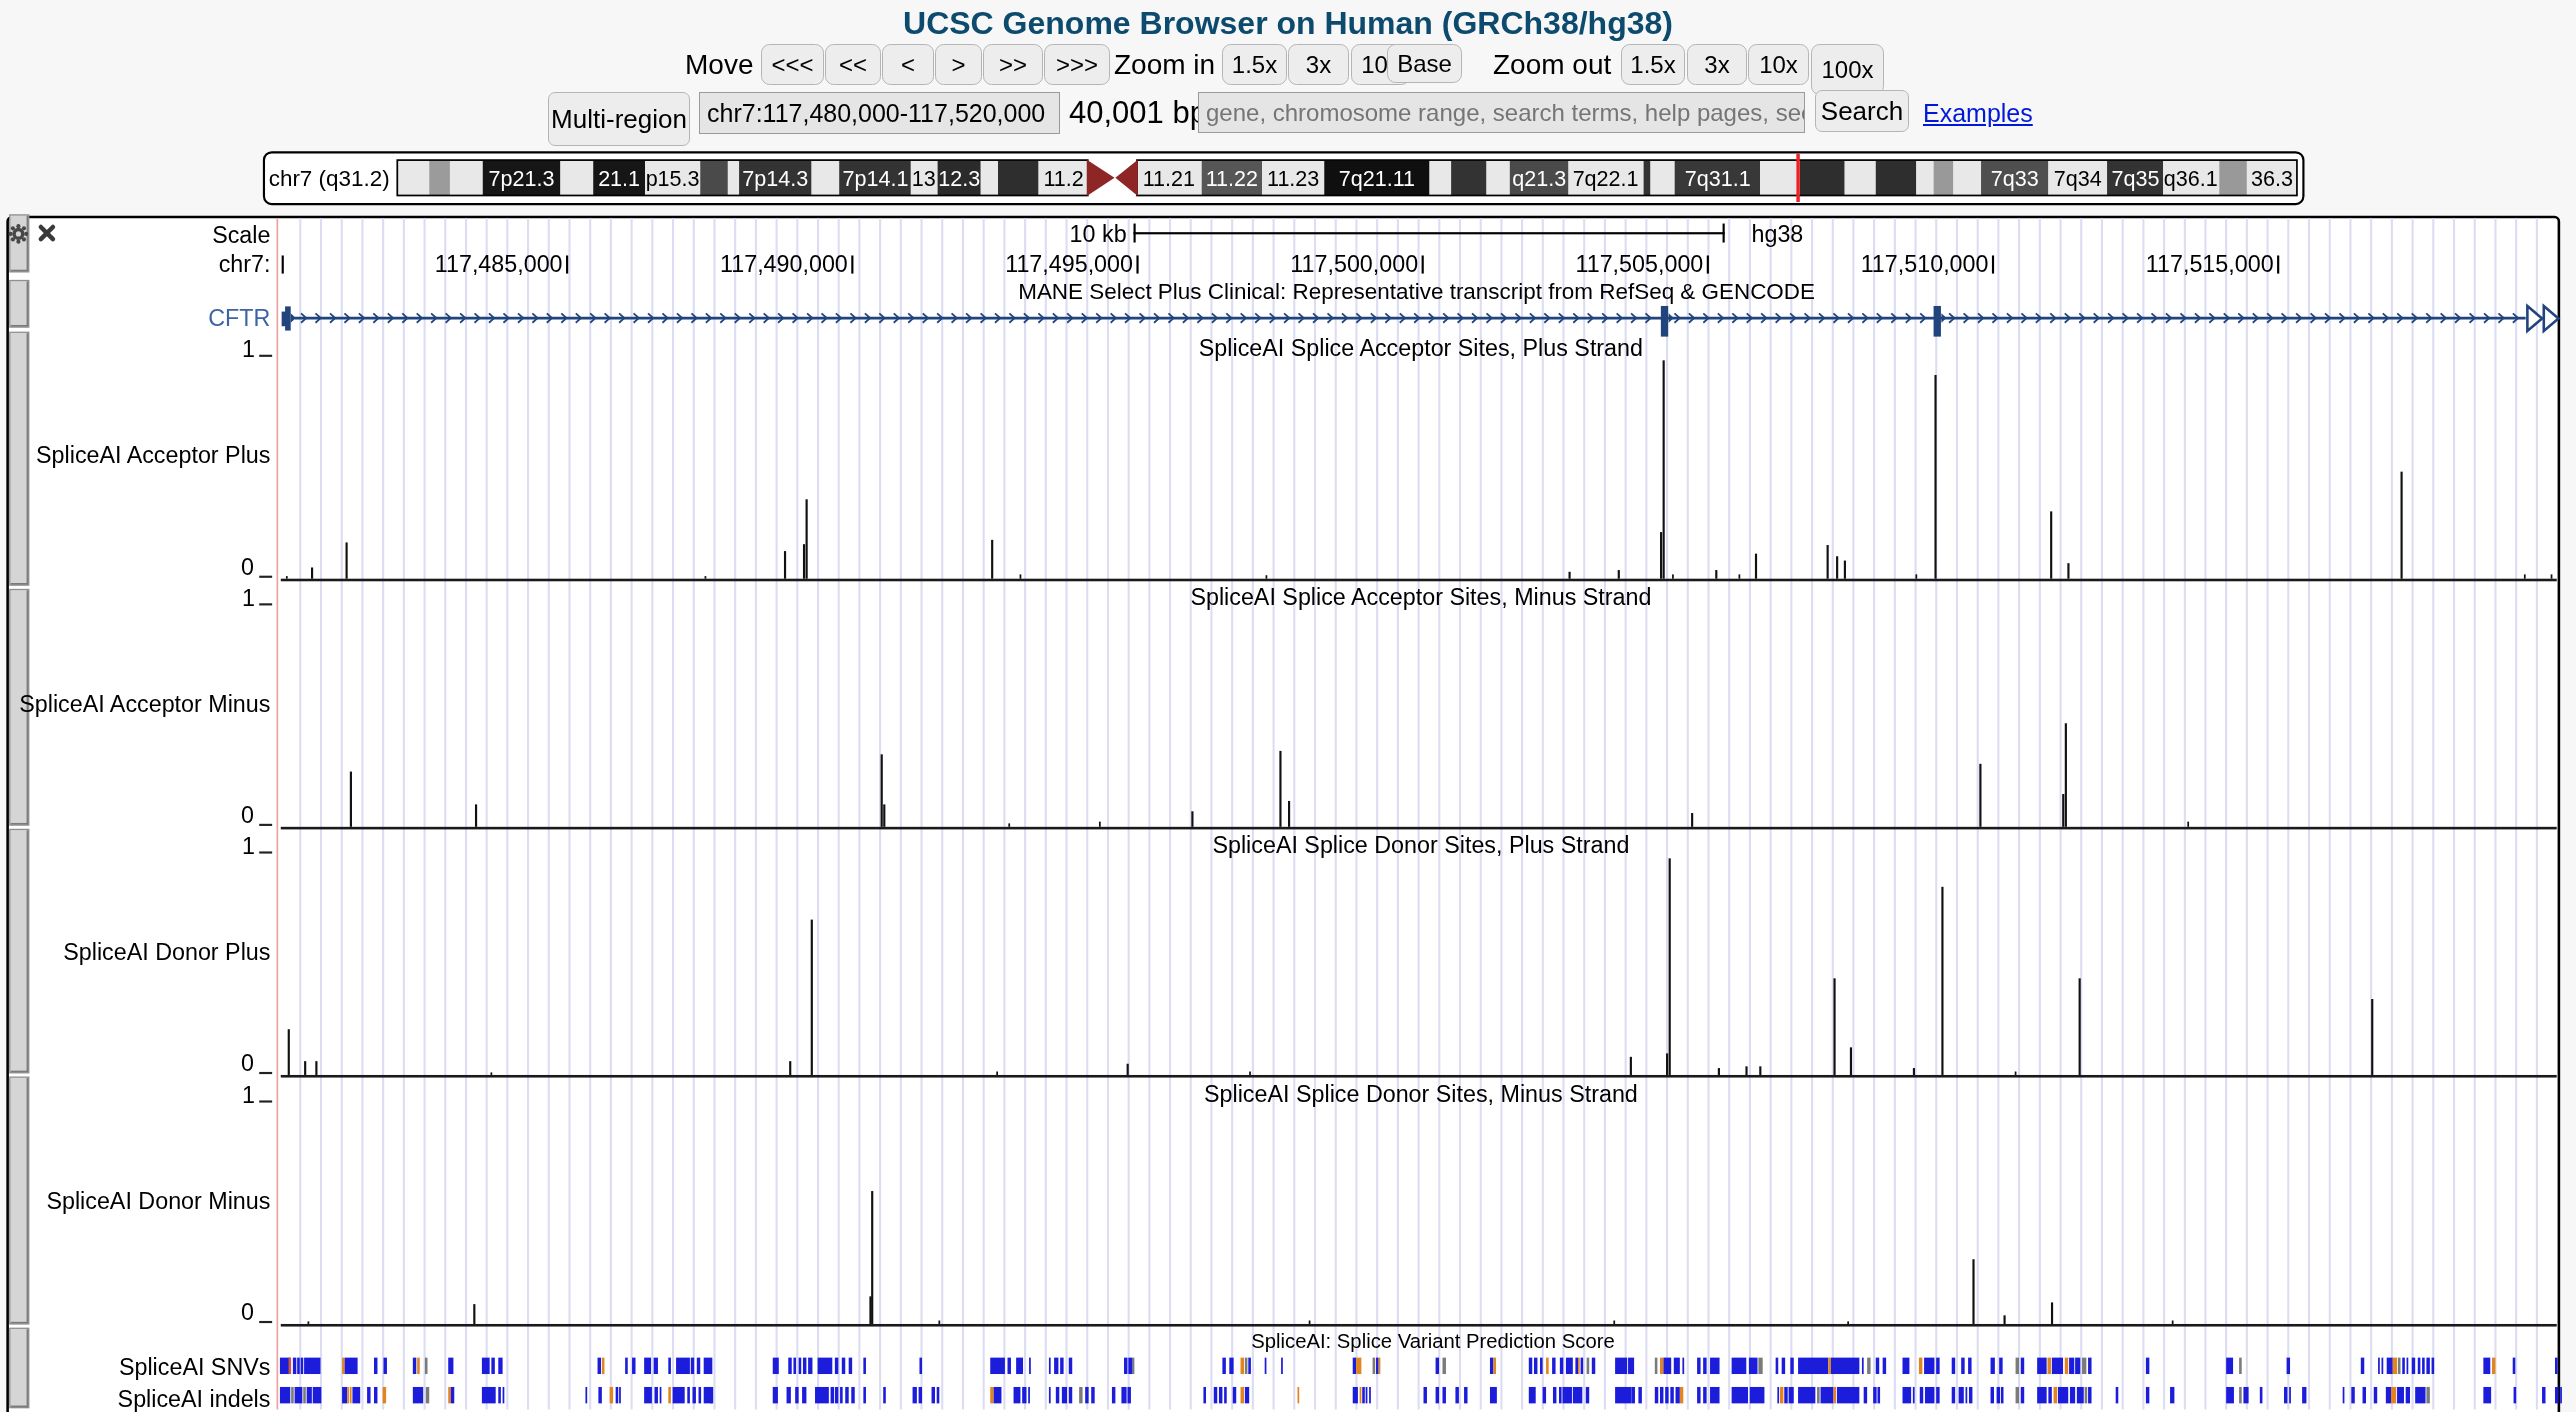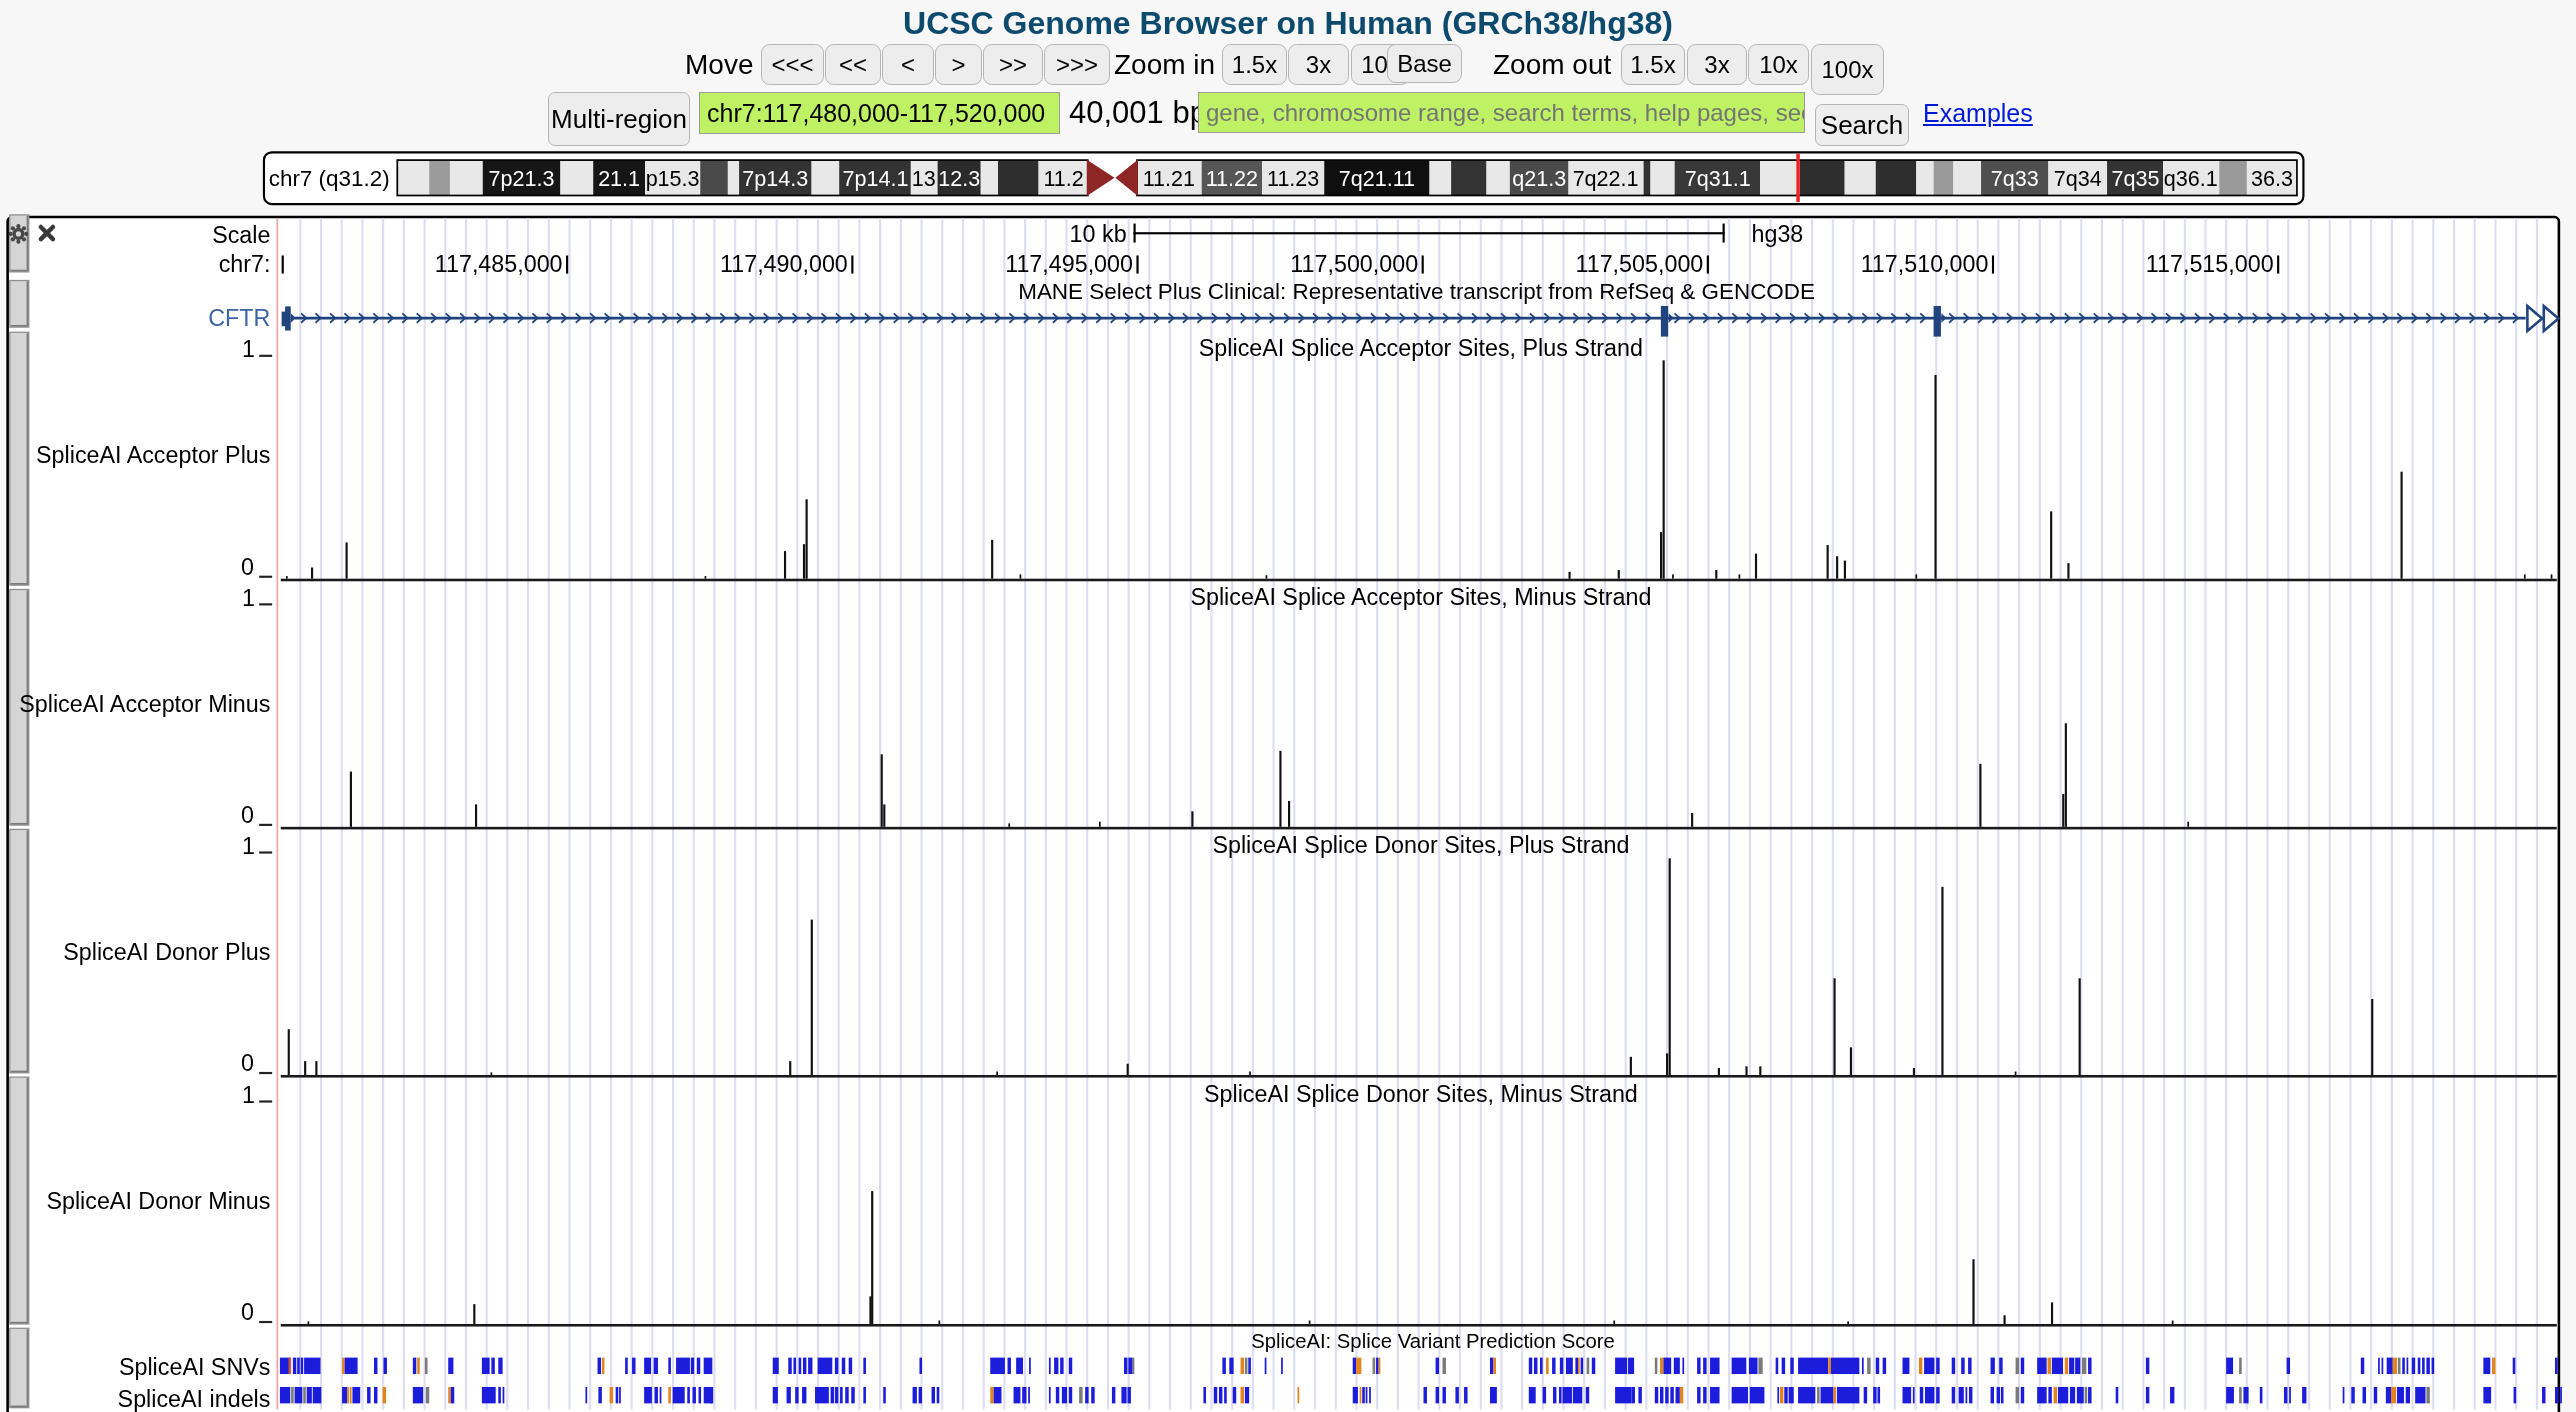--- a/index.html
+++ b/index.html
@@ -1,20 +1,20 @@
 <!DOCTYPE html>
 <html style="font-size:14px"><head><meta charset="utf-8"><style>
 *{margin:0;padding:0;box-sizing:border-box}
 html,body{width:2576px;height:1412px;background:#f7f7f7;transform:translateZ(0);font-family:"Liberation Sans",sans-serif;position:relative;overflow:hidden}
 .abs{position:absolute;transform:translateZ(0)}
 .ttl{left:0;right:0;top:5.2px;text-align:center;font-size:32px;font-weight:bold;color:#0c4a6e}
 .lab{font-size:28px;color:#000;line-height:41px;height:41px}
 .btn{background:#ededed;border:1.7px solid #b5b5b5;border-radius:8.6px;font-size:24px;color:#000;
  display:flex;align-items:center;justify-content:center;font-family:"Liberation Sans",sans-serif}
-.inp{background:#bef264;border:1.7px solid #9a9a9a;font-size:25px;color:#000;display:flex;align-items:center;
+.inp{background:#e5e5e5;border:1.7px solid #9a9a9a;font-size:25px;color:#000;display:flex;align-items:center;
  padding-left:7px;white-space:nowrap;overflow:hidden}
 a.ex{font-size:25px;color:#0018d8;text-decoration:underline;line-height:42px}
 </style></head><body>
 <div class="abs ttl">UCSC Genome Browser on Human (GRCh38/hg38)</div>
 <div class="abs lab" style="left:685px;top:44px">Move</div>
 <div class="abs btn" style="left:761px;top:44px;width:63px;height:41px">&lt;&lt;&lt;</div>
 <div class="abs btn" style="left:825px;top:44px;width:56px;height:41px">&lt;&lt;</div>
 <div class="abs btn" style="left:882px;top:44px;width:52px;height:41px">&lt;</div>
 <div class="abs btn" style="left:935px;top:44px;width:47px;height:41px">&gt;</div>
 <div class="abs btn" style="left:983px;top:44px;width:60px;height:41px">&gt;&gt;</div>
@@ -26,21 +26,21 @@
 <div class="abs btn" style="left:1387px;top:44px;width:75px;height:39px">Base</div>
 <div class="abs lab" style="left:1493px;top:44px">Zoom out</div>
 <div class="abs btn" style="left:1621px;top:44px;width:64px;height:41px">1.5x</div>
 <div class="abs btn" style="left:1687px;top:44px;width:60px;height:41px">3x</div>
 <div class="abs btn" style="left:1748px;top:44px;width:61px;height:41px">10x</div>
 <div class="abs btn" style="left:1811px;top:44px;width:73px;height:51px">100x</div>
 <div class="abs btn" style="left:548px;top:92px;width:142px;height:54px;font-size:26px;border-radius:7px">Multi-region</div>
 <div class="abs inp" style="left:699px;top:92px;width:361px;height:42px">chr7:117,480,000-117,520,000</div>
 <div class="abs" style="left:1069px;top:92px;font-size:31px;line-height:42px">40,001 bp.</div>
 <div class="abs inp" style="left:1198px;top:92px;width:607px;height:41px;color:#757575;font-size:24px">gene, chromosome range, search terms, help pages, see ex</div>
-<div class="abs btn" style="left:1815px;top:104px;width:94px;height:42px;font-size:26px;border-radius:7px">Search</div>
+<div class="abs btn" style="left:1815px;top:90px;width:94px;height:42px;font-size:26px;border-radius:7px">Search</div>
 <a class="abs ex" href="#" style="left:1923px;top:92px">Examples</a>
 <svg class="abs" style="left:0;top:0" width="2576" height="1412" viewBox="0 0 2984 1636">
     <g font-family="Liberation Sans" font-size="27">
       <rect x="305.5" y="176.5" width="2363" height="60" rx="9" fill="#ffffff" stroke="#000" stroke-width="2.5"></rect>
       <text x="311" y="216" font-size="26">chr7 (q31.2)</text>
       <rect x="460" y="186" width="37" height="40" fill="#e8e8e8"></rect>
       <rect x="497" y="186" width="24" height="40" fill="#9b9b9b"></rect>
       <rect x="521" y="186" width="38" height="40" fill="#e8e8e8"></rect>
       <rect x="559" y="186" width="90" height="40" fill="#161616"></rect>
       <rect x="649" y="186" width="38" height="40" fill="#e8e8e8"></rect>

